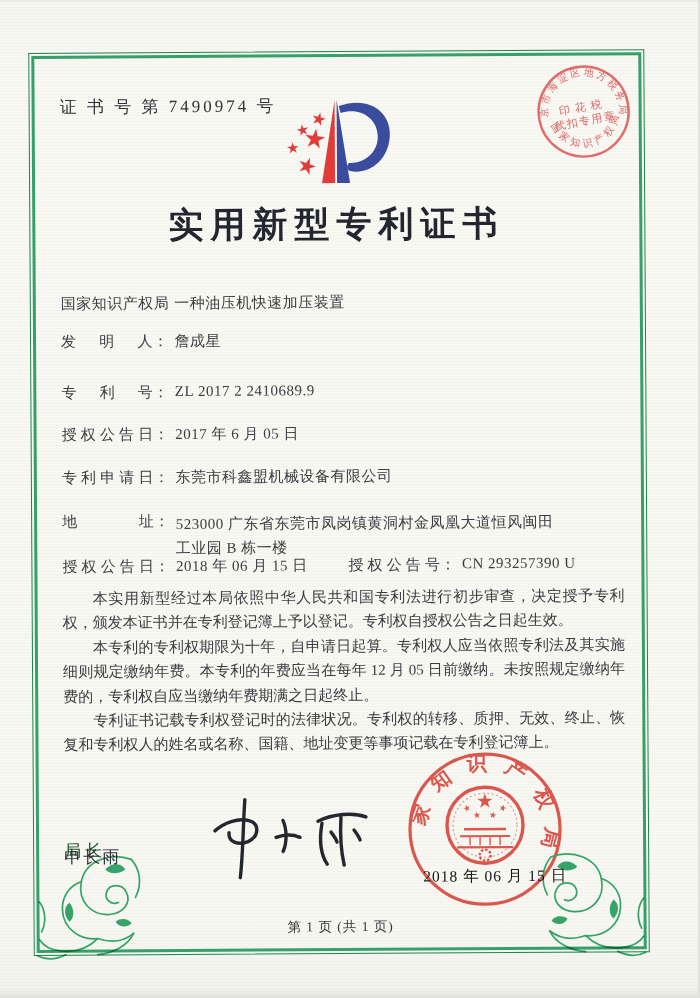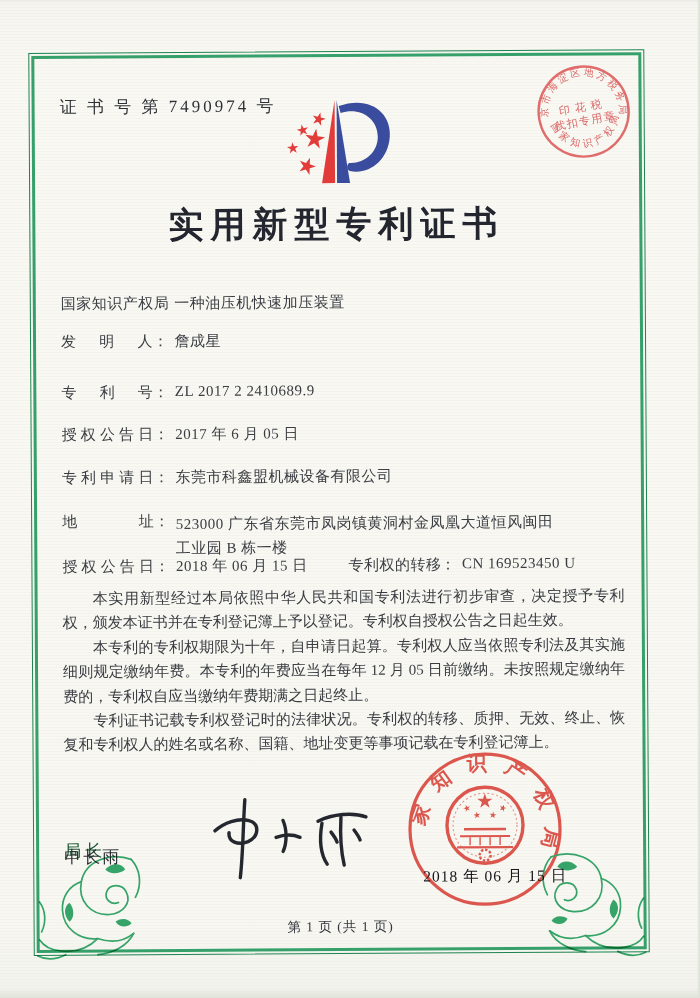--- a/index.html
+++ b/index.html
@@ -107,21 +107,21 @@
 
       <div class="frow" style="top:511px;">
         <span class="flabel">地址</span><span class="fcolon">：</span><span class="addr-val"><span>523000 广东省东莞市凤岗镇黄洞村金凤凰大道恒风闽田</span><br><span>工业园 B 栋一楼</span></span>
       </div>
 
       <div class="frow" style="top:556px;">
         <span class="flabel">授权公告日</span><span class="fcolon">：</span><span class="fvalue">2018 年 06 月 15 日</span>
       </div>
 
       <div class="frow" style="top:556px;left:286px;">
-        <span class="flabel">专利权的转移</span><span class="fcolon">：</span><span class="fvalue">CN 169523450 U</span>
+        <span class="flabel">授权公告号</span><span class="fcolon">：</span><span class="fvalue">CN 293257390 U</span>
       </div>
 
     </div>
 
     <div class="paragraphs">
       <p>本实用新型经过本局依照中华人民共和国专利法进行初步审查，决定授予专利权，颁发本证书并在专利登记簿上予以登记。专利权自授权公告之日起生效。</p>
       <p>本专利的专利权期限为十年，自申请日起算。专利权人应当依照专利法及其实施细则规定缴纳年费。本专利的年费应当在每年 12 月 05 日前缴纳。未按照规定缴纳年费的，专利权自应当缴纳年费期满之日起终止。</p>
       <p>专利证书记载专利权登记时的法律状况。专利权的转移、质押、无效、终止、恢复和专利权人的姓名或名称、国籍、地址变更等事项记载在专利登记簿上。</p>
     </div>
 

